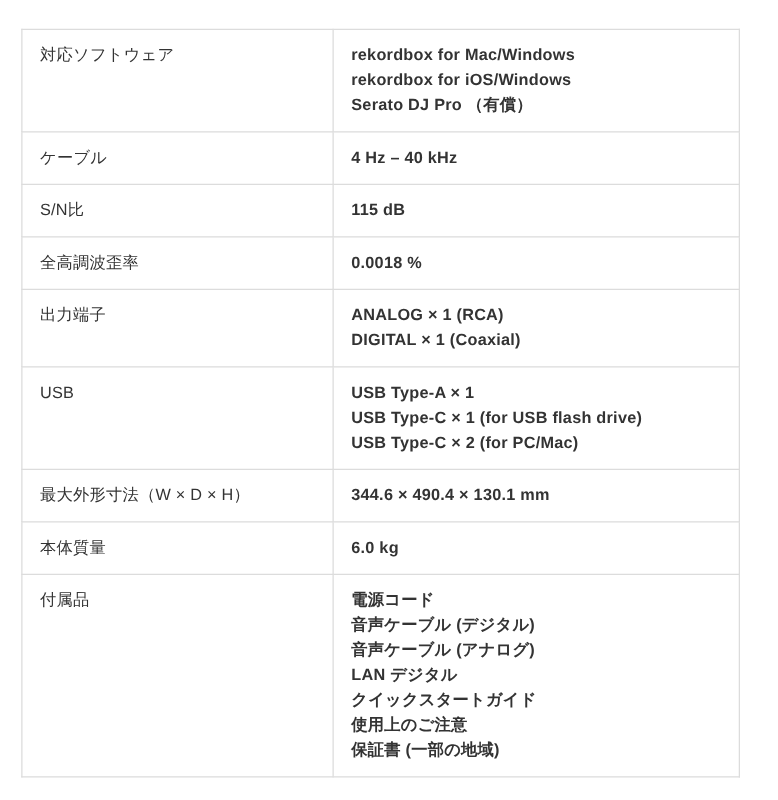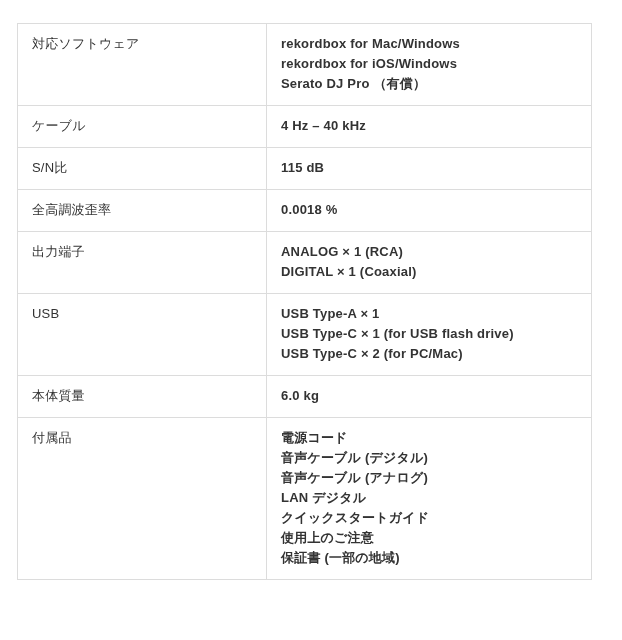--- a/index.html
+++ b/index.html
@@ -87,20 +87,26 @@
         </tr>
         <tr>
           <td class="label-cell">USB</td>
           <td class="value-cell">
             <div class="value-line">USB Type-A × 1</div>
             <div class="value-line">USB Type-C × 1 (for USB flash drive)</div>
             <div class="value-line">USB Type-C × 2 (for PC/Mac)</div>
           </td>
         </tr>
         <tr>
+          <td class="label-cell">最大外形寸法（W × D × H）</td>
+          <td class="value-cell">
+            <div class="value-line">344.6 × 490.4 × 130.1 mm</div>
+          </td>
+        </tr>
+        <tr>
           <td class="label-cell">本体質量</td>
           <td class="value-cell">
             <div class="value-line">6.0 kg</div>
           </td>
         </tr>
         <tr>
           <td class="label-cell">付属品</td>
           <td class="value-cell">
             <div class="value-line">電源コード</div>
             <div class="value-line">音声ケーブル (デジタル)</div>

